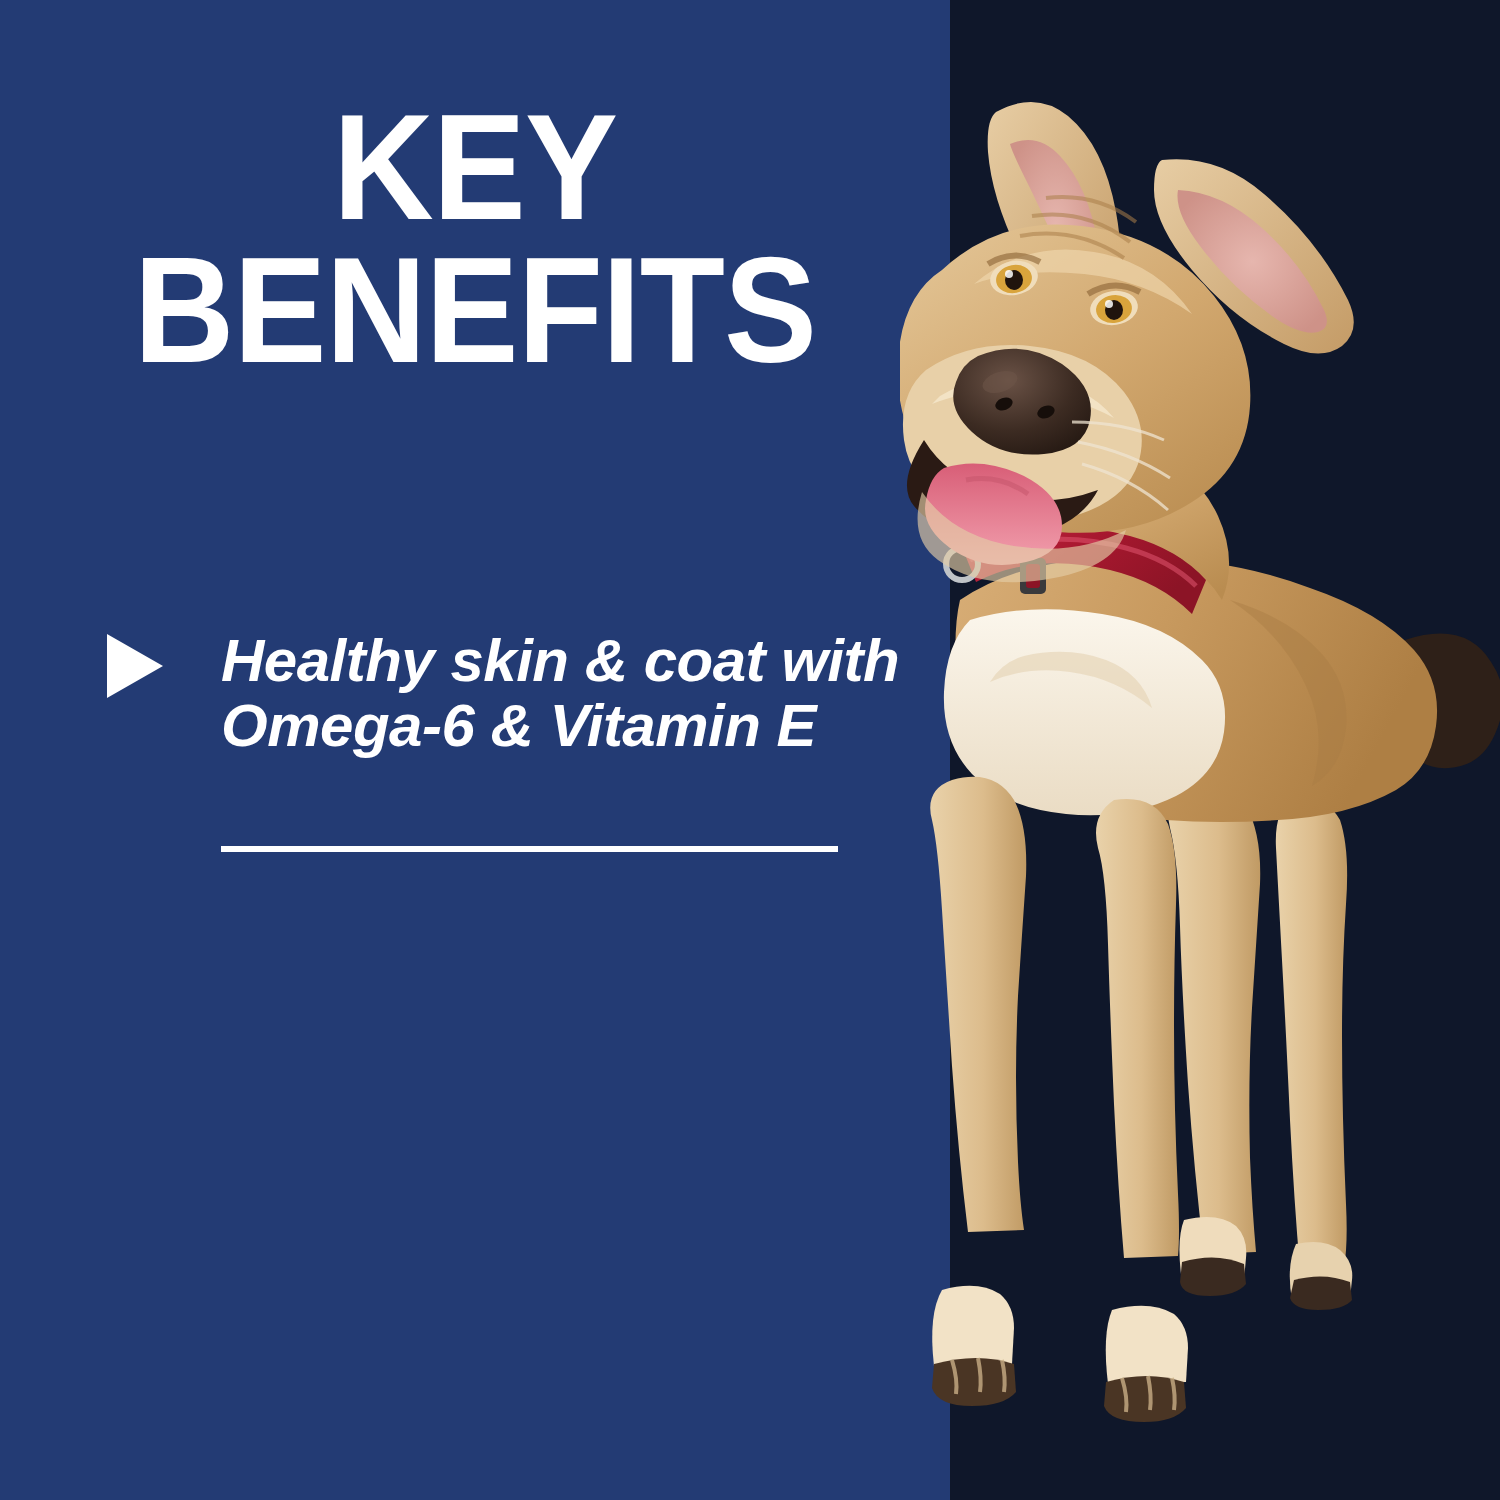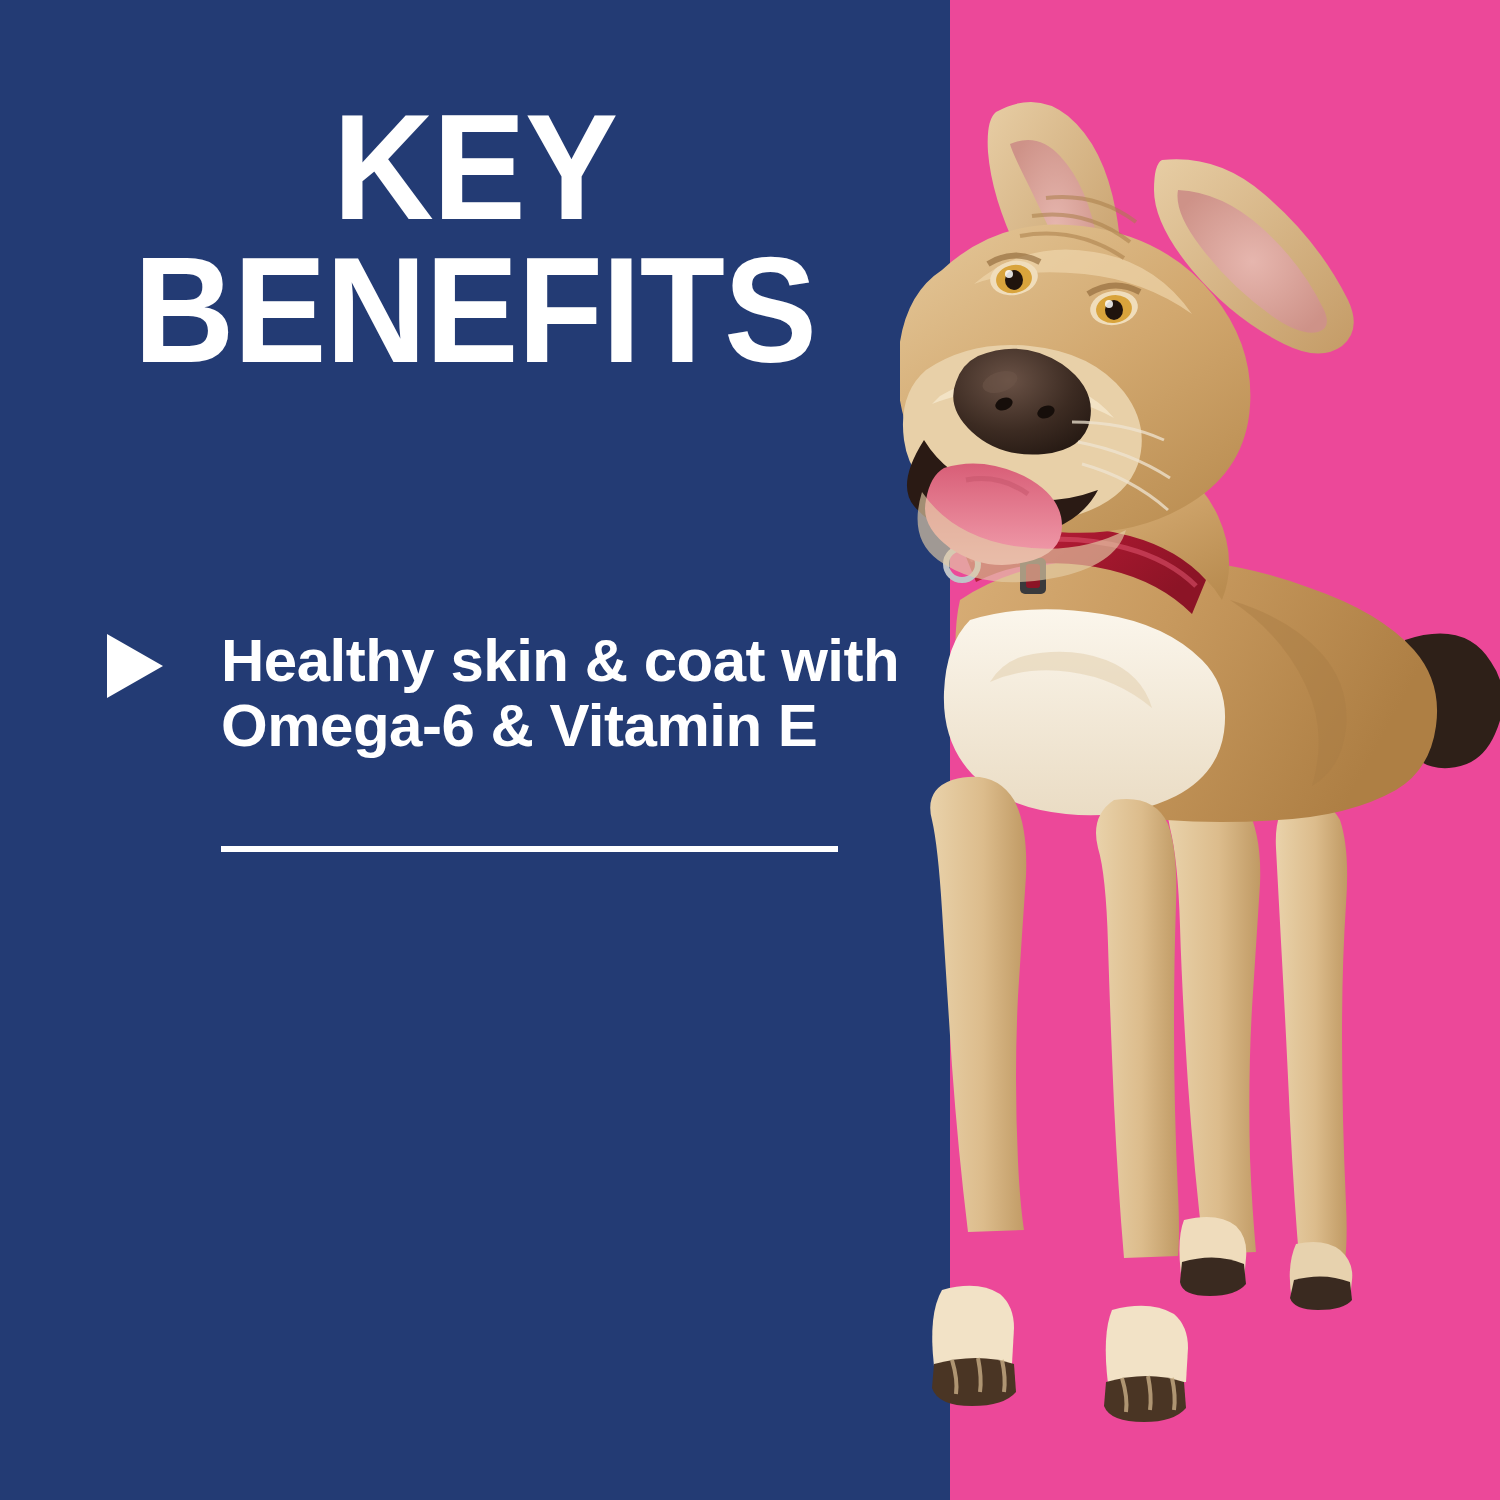--- a/index.html
+++ b/index.html
@@ -8,21 +8,21 @@
     background: #ffffff;
   }
   body {
     font-family: "Liberation Sans", sans-serif;
   }
   #page {
     position: relative;
     width: 1500px;
     height: 1500px;
     overflow: hidden;
-    background: #ec4899;
+    background: #0f172a;
   }
   
   #blue-panel {
     position: absolute;
     left: 0;
     top: 0;
     width: 950px;
     height: 1500px;
     background: #233B74;
   }
@@ -67,20 +67,21 @@
     border-left: 56px solid #ffffff;
   }
   .benefit-text {
     color: #ffffff;
     font-family: "Liberation Sans", sans-serif;
     font-weight: bold;
     font-size: 60px;
     line-height: 65px;
     letter-spacing: -0.5px;
     white-space: pre-line;
+    font-style: italic;
   }
 
   
   #divider {
     position: absolute;
     left: 221px;
     top: 846px;
     width: 617px;
     height: 6px;
     background: #ffffff;

